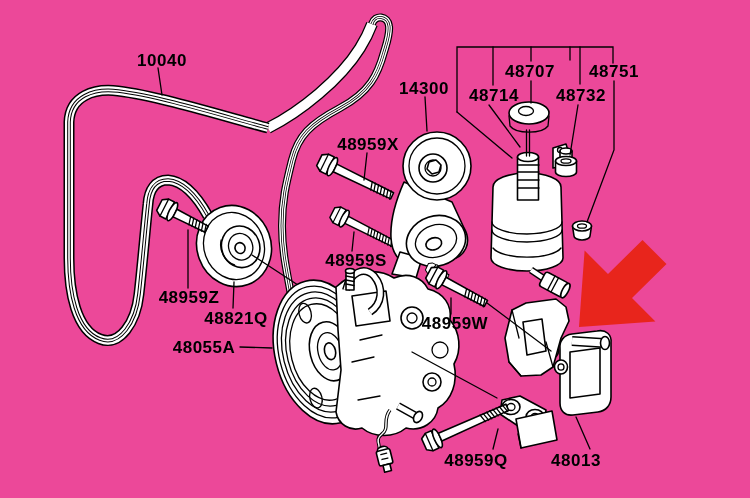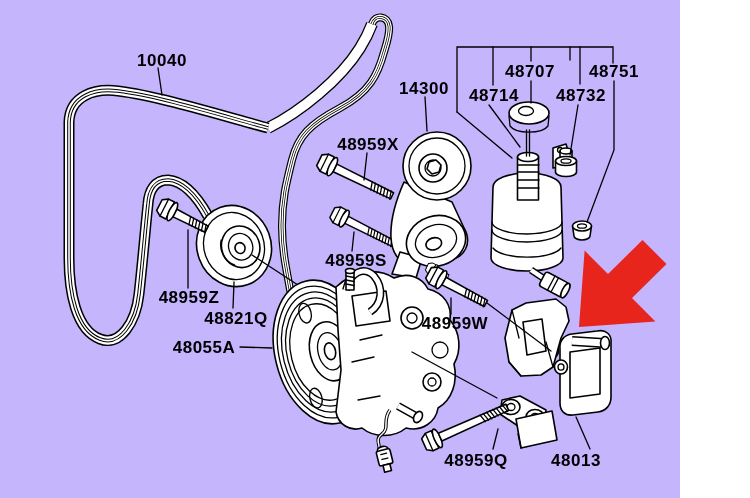--- a/index.html
+++ b/index.html
@@ -1,16 +1,16 @@
 <!DOCTYPE html>
 <html><head>
 <meta charset="utf-8">
 <style>
   html,body{margin:0;padding:0;background:#fff;}
-  .stage{position:relative;width:680px;height:498px;background:#c4b5fd;overflow:hidden;
+  .stage{position:relative;width:750px;height:498px;background:#ec4899;overflow:hidden;
          font-family:"Liberation Sans", sans-serif;}
   svg{position:absolute;left:0;top:0;}
   text.part-label{font-family:"Liberation Sans", sans-serif;font-size:17px;font-weight:bold;
                   letter-spacing:.5px;fill:#000;text-anchor:middle;}
   .ln{stroke:#000;fill:none;}
   .w{stroke:#fff;fill:none;}
   .part{fill:#fff;stroke:#000;stroke-width:1.6;stroke-linejoin:round;}
   .det{fill:none;stroke:#000;stroke-width:1.3;stroke-linejoin:round;stroke-linecap:round;}
   .leader{stroke:#000;stroke-width:1.3;fill:none;stroke-linecap:round;}
 </style>

